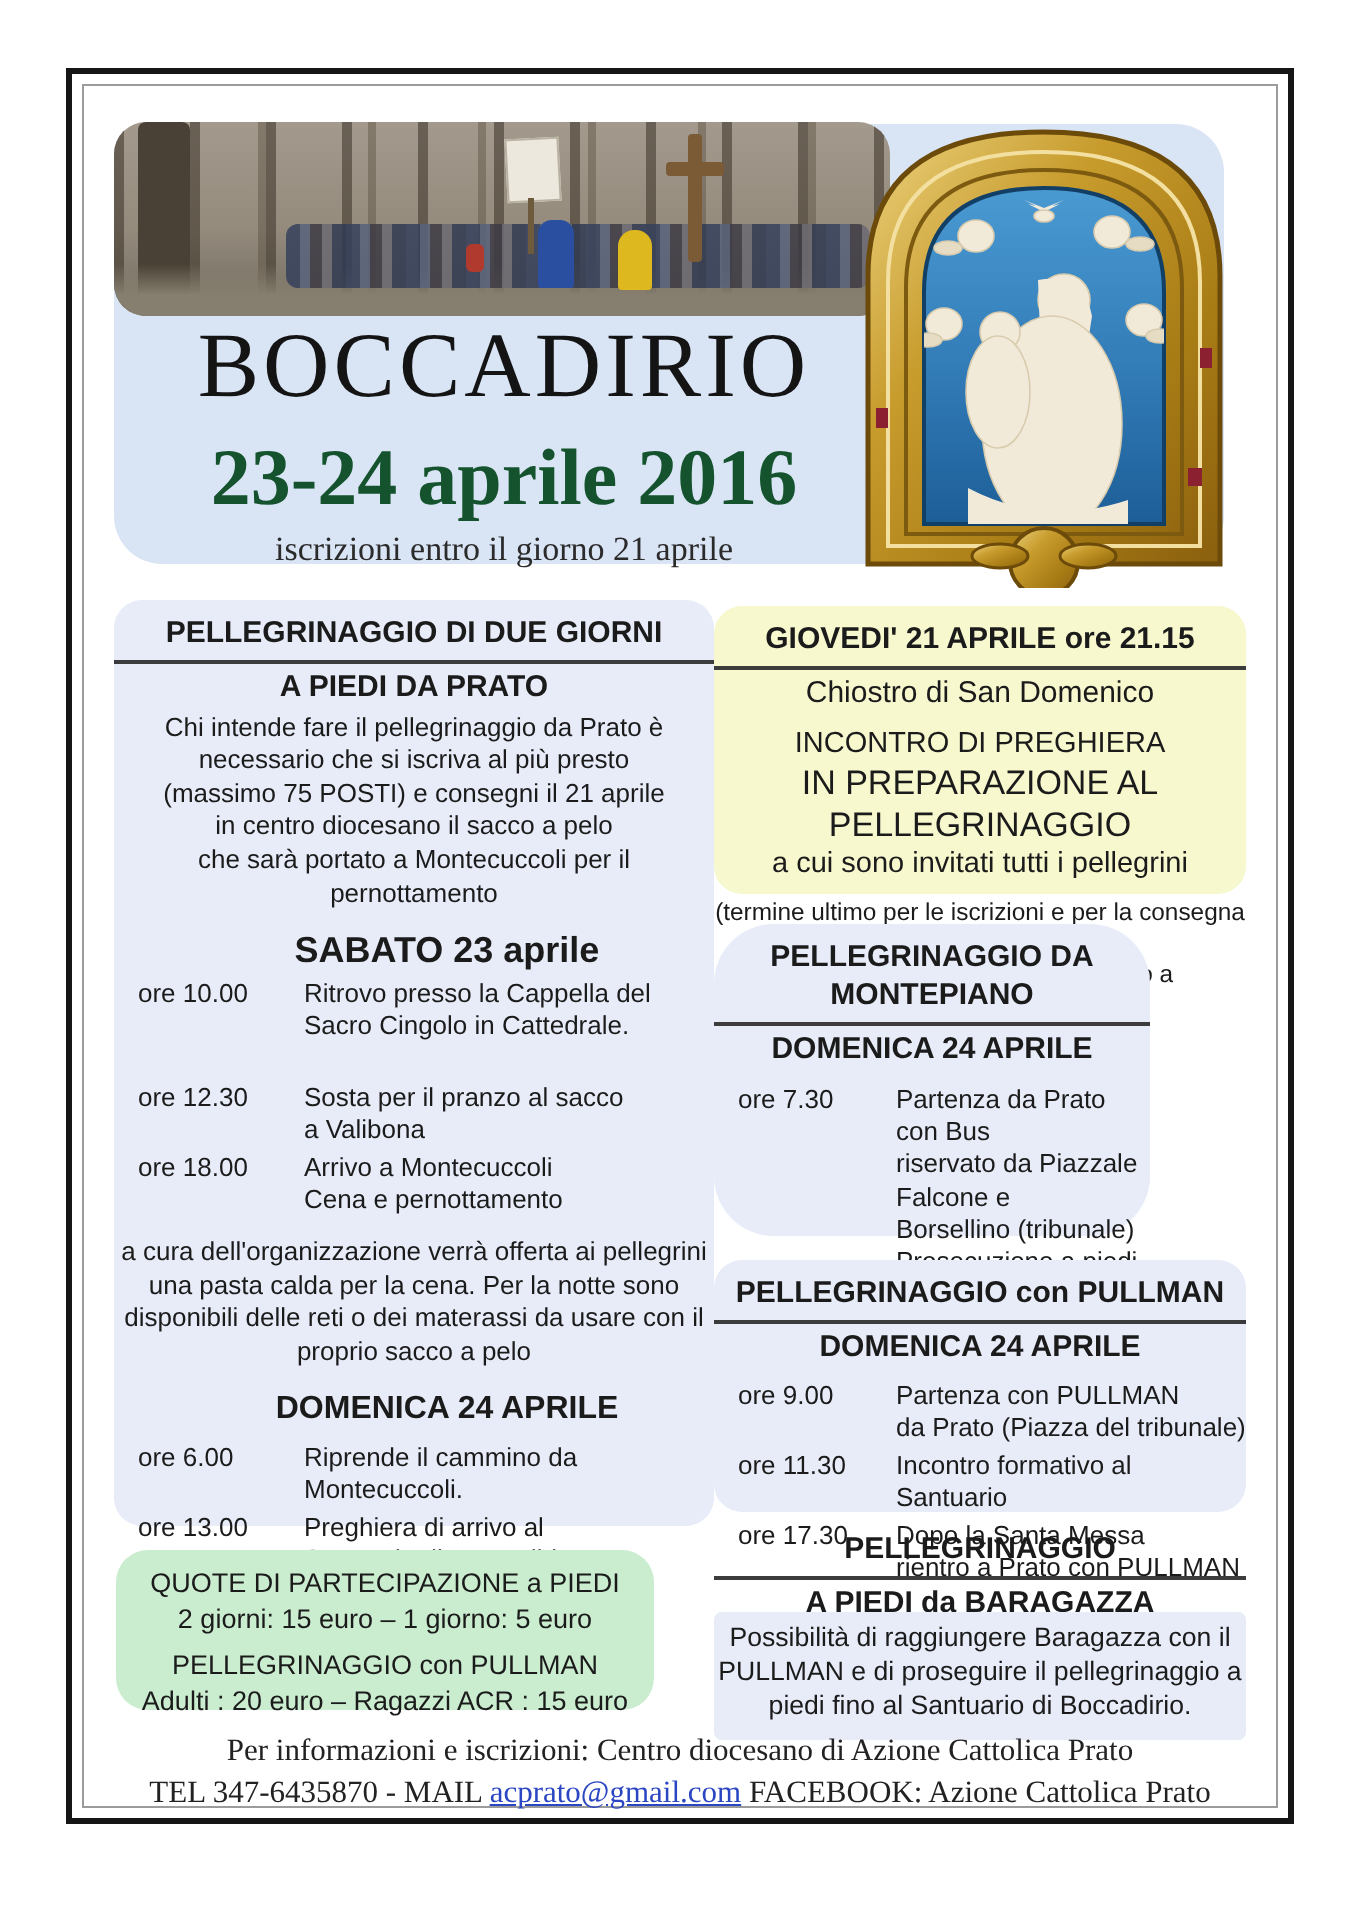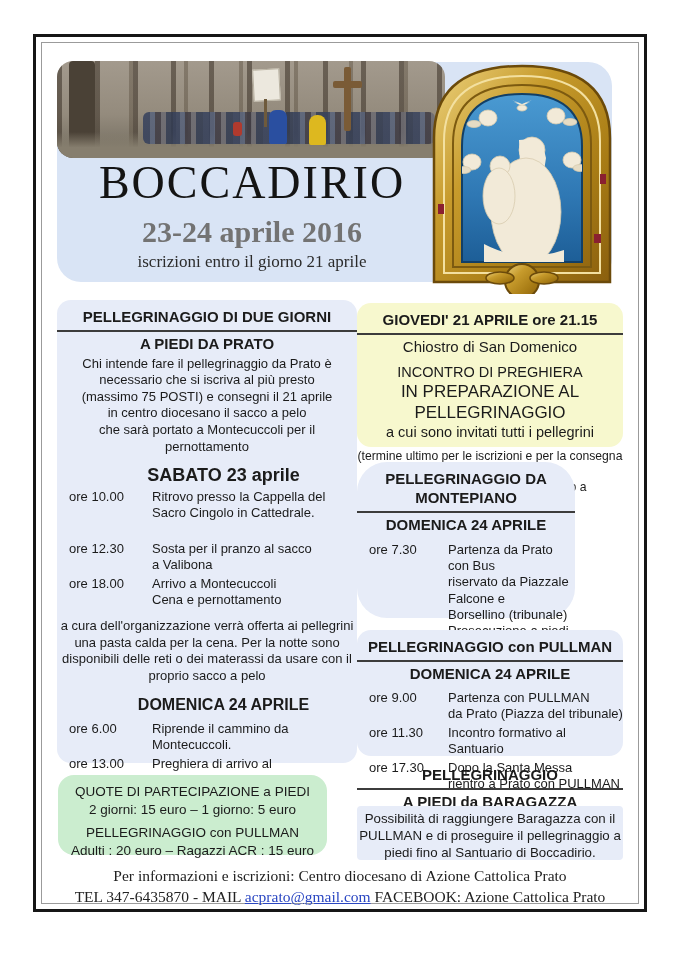--- a/index.html
+++ b/index.html
@@ -30,21 +30,21 @@
   .photo .fig-red{position:absolute;left:176px;bottom:22px;width:9px;height:14px;background:#b03a2e;border-radius:3px;}
   .photo .placard{position:absolute;left:196px;top:8px;width:25px;height:30px;background:#ece8de;
       border:1px solid #b9b2a2;transform:rotate(-3deg);}
   .photo .placard-stick{position:absolute;left:207px;top:38px;width:3px;height:28px;background:#6e5a3c;}
   .photo .cross-v{position:absolute;left:287px;top:6px;width:7px;height:64px;background:#7a5b36;border-radius:2px;}
   .photo .cross-h{position:absolute;left:276px;top:20px;width:29px;height:7px;background:#7a5b36;border-radius:2px;}
   .madonna{position:absolute;left:424px;top:54px;width:196px;height:240px;}
 
   .title-block{position:absolute;left:57px;top:158px;width:390px;text-align:center;}
   .main-title{font-family:"Liberation Serif",serif;font-size:46px;letter-spacing:2px;color:#141414;line-height:1.1;}
-  .main-date{font-family:"Liberation Serif",serif;font-size:30px;font-weight:700;color:#737373;margin-top:6px;}
+  .main-date{font-family:"Liberation Serif",serif;font-size:40px;font-weight:700;color:#14532d;margin-top:6px;}
   .main-deadline{font-family:"Liberation Serif",serif;font-size:17px;color:#2b2b2b;margin-top:3px;}
 
   
   .panel{position:absolute;box-sizing:border-box;border-radius:14px;}
   .sec-h{font-size:15px;font-weight:600;text-align:center;padding-top:8px;line-height:1.25;}
   .sec-rule{border-bottom:2px solid #3c3c3c;margin-top:3px;}
   .sec-h2{font-size:15px;font-weight:600;text-align:center;margin-top:3px;line-height:1.25;}
   .body-c{font-size:13px;text-align:center;white-space:pre-line;line-height:1.28;}
   .day-title{font-size:18px;font-weight:600;text-align:center;margin-left:33px;}
   .day-title.sm{font-size:16px;}
@@ -245,21 +245,21 @@
       <span class="desc">Dopo la Santa Messa
 rientro a Prato con PULLMAN</span>
     </div>
   </div>
 
   <div style="position:absolute;left:357px;top:766px;width:266px;text-align:center;">
     <div class="sec-h" style="padding-top:0;">PELLEGRINAGGIO</div>
     <div class="sec-rule"></div>
     <div class="sec-h2">A PIEDI da BARAGAZZA</div>
   </div>
-  <div class="panel blue-panel" style="left:357px;top:806px;width:266px;height:54px;border-radius:4px;">
+  <div class="panel blue-panel" style="left:357px;top:806px;width:266px;height:64px;border-radius:4px;">
     <div class="body-c" style="font-size:13.3px;padding-top:4px;">Possibilità di raggiungere Baragazza con il
 PULLMAN e di proseguire  il pellegrinaggio a
 piedi fino al Santuario di Boccadirio.</div>
   </div>
 
   <div class="footer">
     <div>Per informazioni e iscrizioni:  Centro diocesano di Azione Cattolica Prato</div>
     <div><span>TEL 347-6435870 - MAIL </span><a class="email-link">acprato@gmail.com</a><span> FACEBOOK: Azione Cattolica Prato</span></div>
   </div>
 </div>

